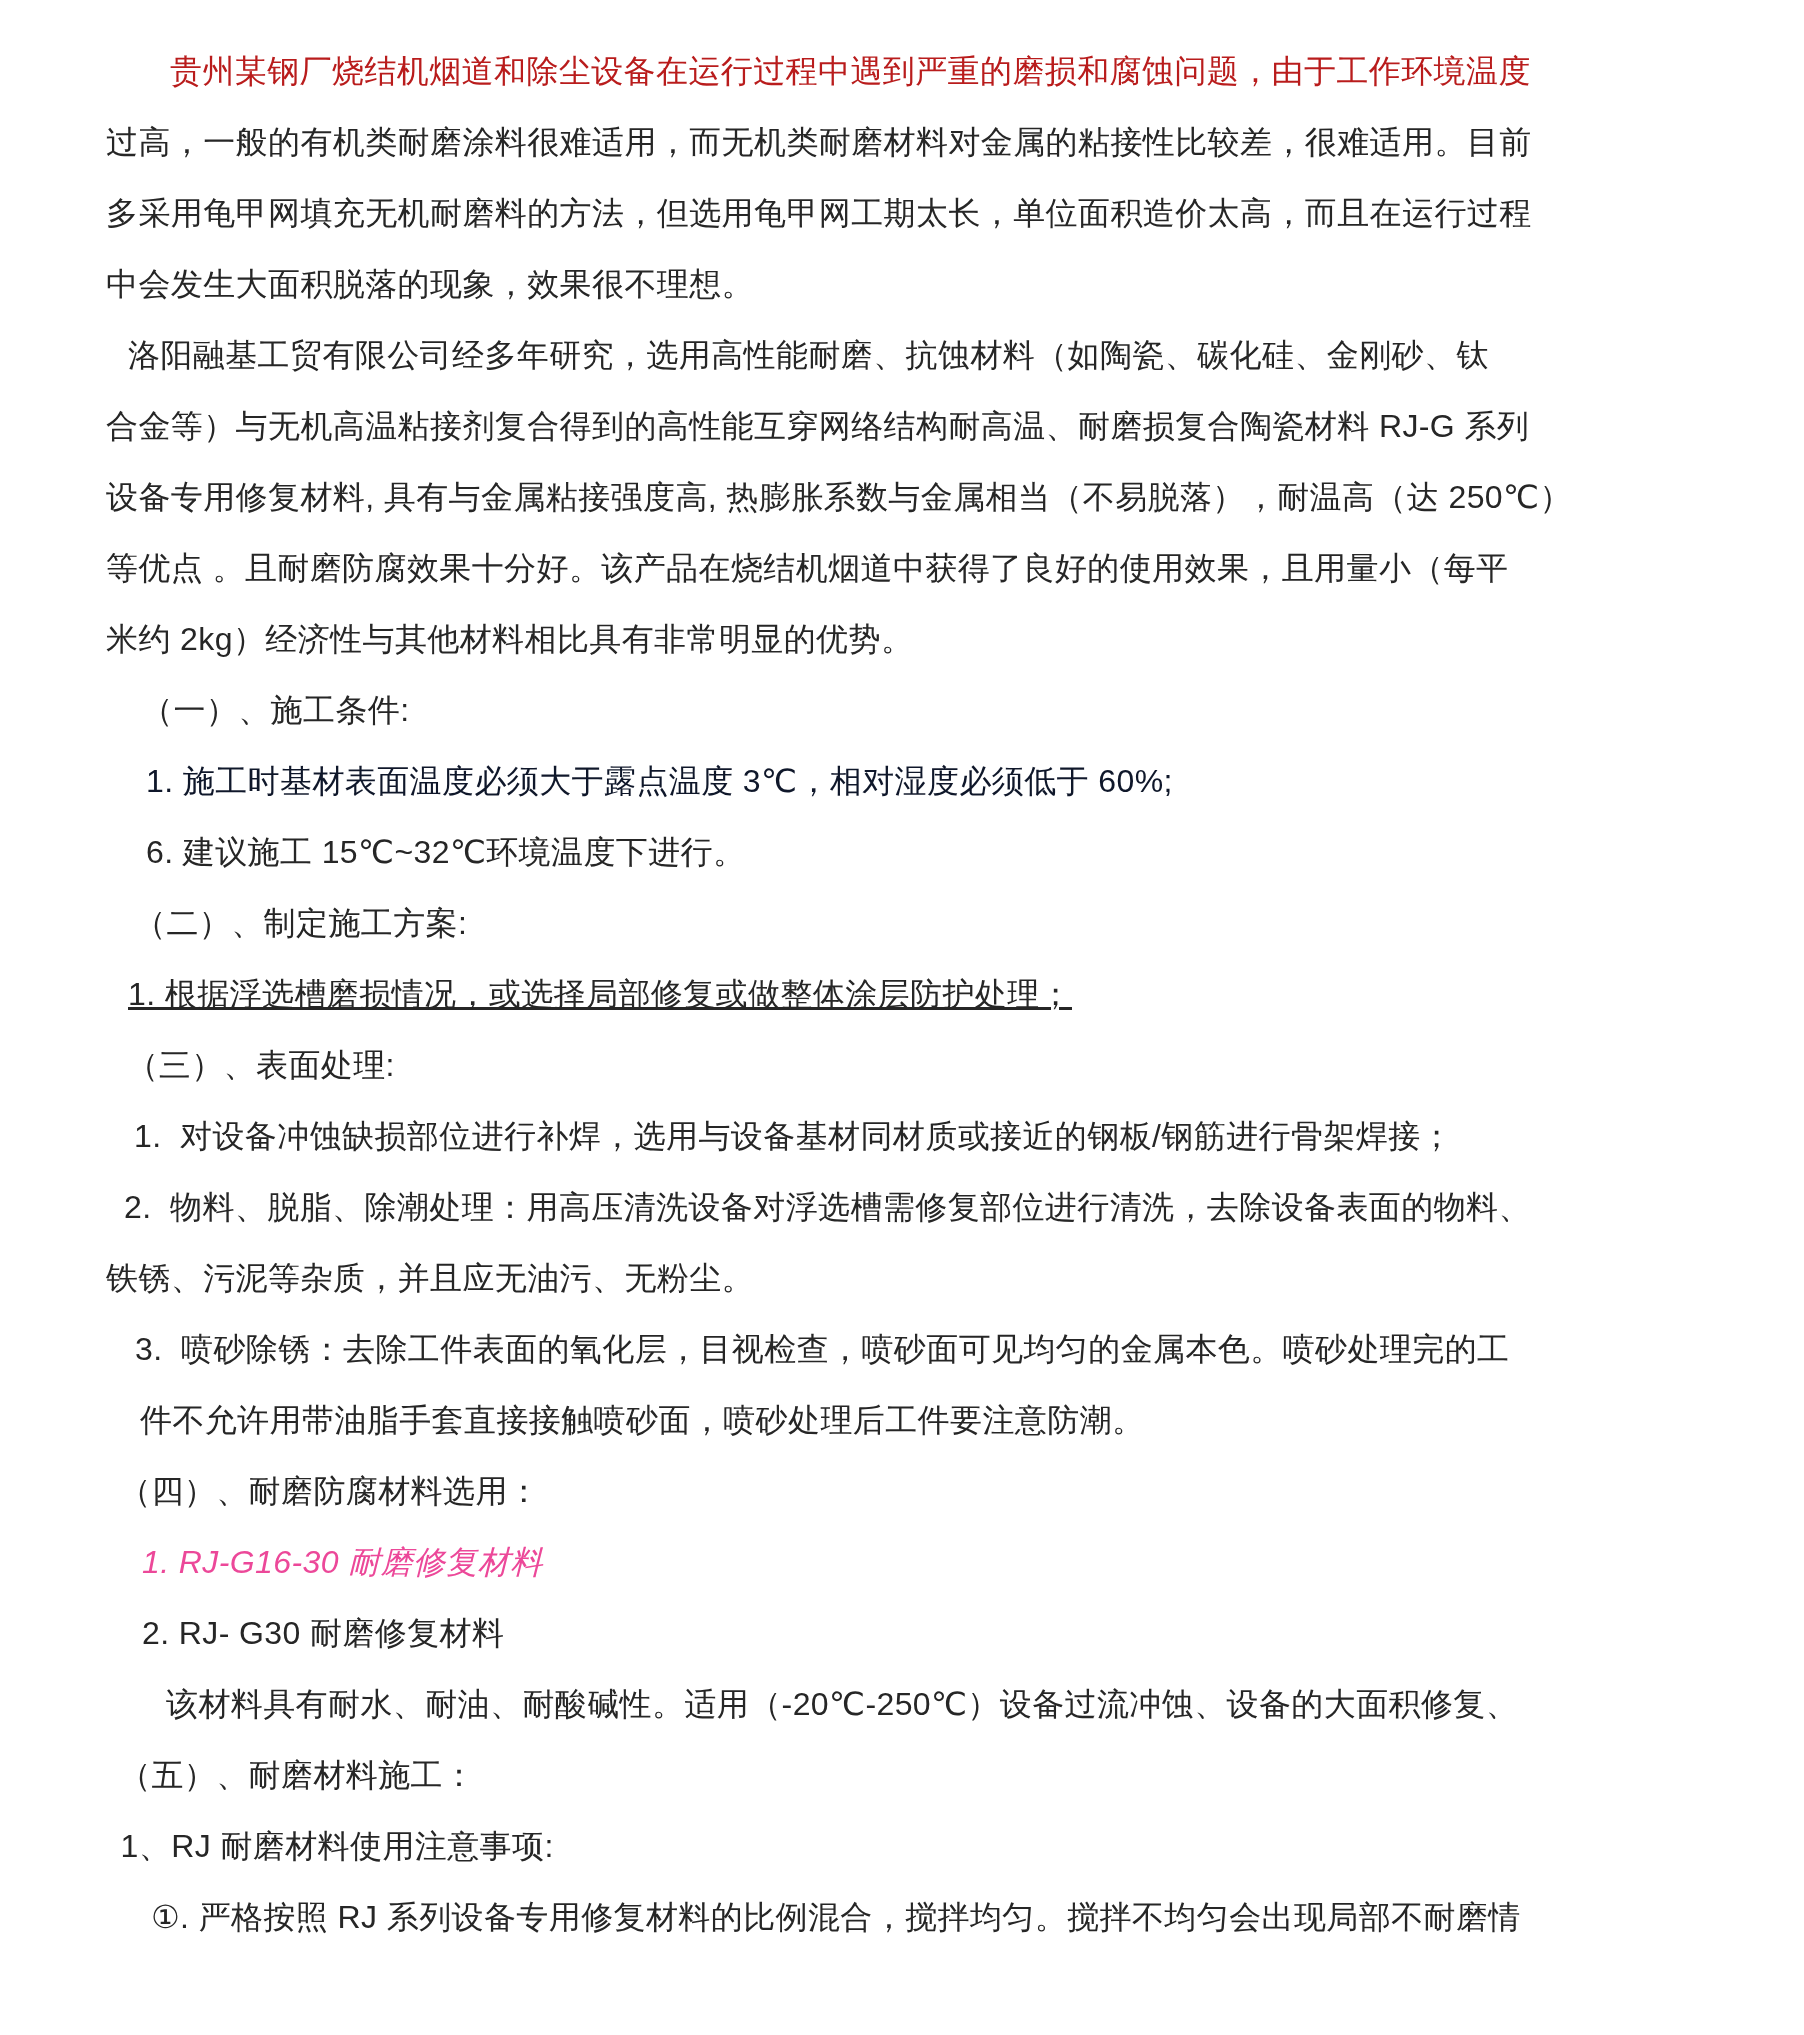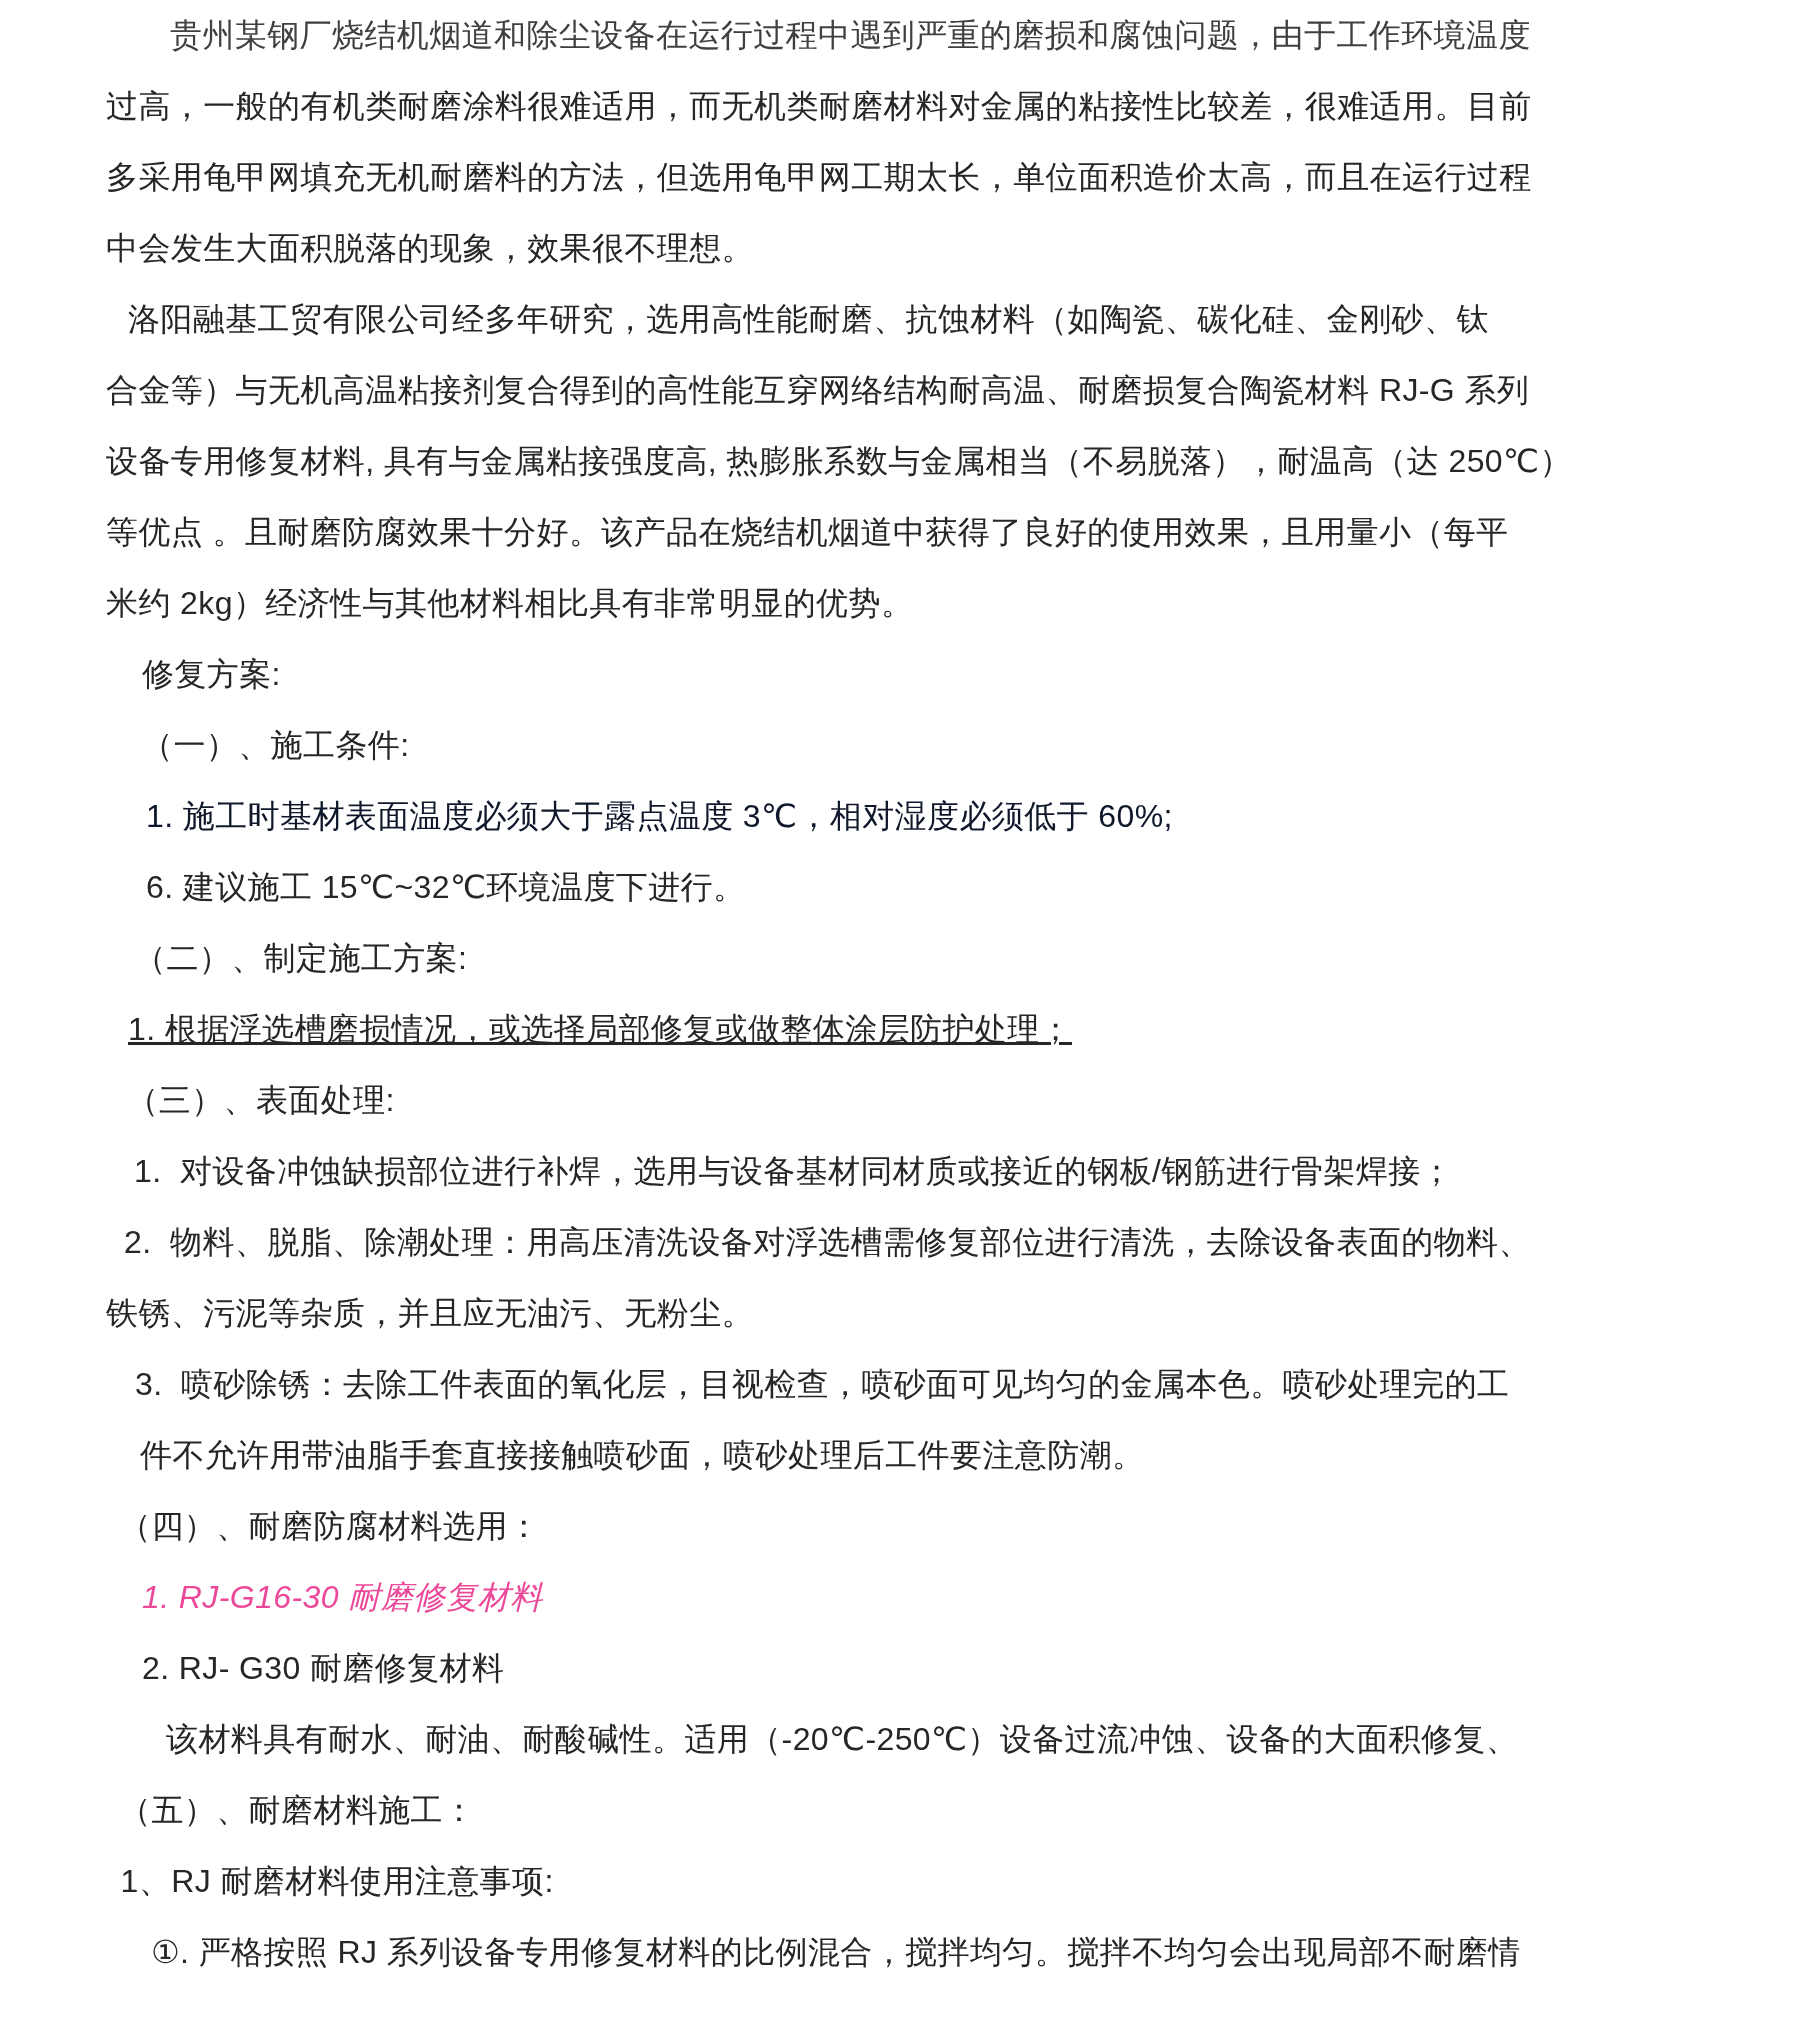--- a/index.html
+++ b/index.html
@@ -33,30 +33,29 @@
     overflow: visible;
     letter-spacing: 0.4px;
     font-weight: 500;
   }
 </style>
 </head>
 <body>
 
 <div class="page">
   <div class="text-lines">
-      <div class="line" style="padding-left: 64px; color: #404040;">贵州某钢厂烧结机烟道和除尘设备在运行过程中遇到严重的磨损和腐蚀问题，由于工作环境温度</div>
+      <div class="line" style="padding-left: 64px; color: #b91c1c; margin-top: 36px;">贵州某钢厂烧结机烟道和除尘设备在运行过程中遇到严重的磨损和腐蚀问题，由于工作环境温度</div>
       <div class="line" style="padding-left: 0px; color: rgb(38, 38, 38);">过高，一般的有机类耐磨涂料很难适用，而无机类耐磨材料对金属的粘接性比较差，很难适用。目前</div>
       <div class="line" style="padding-left: 0px; color: rgb(38, 38, 38);">多采用龟甲网填充无机耐磨料的方法，但选用龟甲网工期太长，单位面积造价太高，而且在运行过程</div>
       <div class="line" style="padding-left: 0px; color: rgb(38, 38, 38);">中会发生大面积脱落的现象，效果很不理想。</div>
       <div class="line" style="padding-left: 22px; color: rgb(38, 38, 38);">洛阳融基工贸有限公司经多年研究，选用高性能耐磨、抗蚀材料（如陶瓷、碳化硅、金刚砂、钛</div>
       <div class="line" style="padding-left: 0px; color: rgb(38, 38, 38);">合金等）与无机高温粘接剂复合得到的高性能互穿网络结构耐高温、耐磨损复合陶瓷材料 RJ-G 系列</div>
       <div class="line" style="padding-left: 0px; color: rgb(38, 38, 38);">设备专用修复材料, 具有与金属粘接强度高, 热膨胀系数与金属相当（不易脱落），耐温高（达 250℃）</div>
       <div class="line" style="padding-left: 0px; color: rgb(38, 38, 38);">等优点 。且耐磨防腐效果十分好。该产品在烧结机烟道中获得了良好的使用效果，且用量小（每平</div>
       <div class="line" style="padding-left: 0px; color: rgb(38, 38, 38);">米约 2kg）经济性与其他材料相比具有非常明显的优势。</div>
-      <div class="line" style="padding-left: 36px; color: rgb(38, 38, 38);">修复方案:</div>
       <div class="line" style="padding-left: 35px; color: rgb(38, 38, 38);">（一）、施工条件:</div>
       <div class="line" style="padding-left: 40px; color: #0f172a;">1. 施工时基材表面温度必须大于露点温度 3℃，相对湿度必须低于 60%;</div>
       <div class="line" style="padding-left: 40px; color: rgb(38, 38, 38);">6. 建议施工 15℃~32℃环境温度下进行。</div>
       <div class="line" style="padding-left: 28px; color: rgb(38, 38, 38);">（二）、制定施工方案:</div>
       <div class="line" style="padding-left: 22px; color: rgb(38, 38, 38); text-decoration: underline;">1. 根据浮选槽磨损情况，或选择局部修复或做整体涂层防护处理；</div>
       <div class="line" style="padding-left: 20.4px; color: rgb(38, 38, 38);">（三）、表面处理:</div>
       <div class="line" style="padding-left: 28px; color: rgb(38, 38, 38);">1.  对设备冲蚀缺损部位进行补焊，选用与设备基材同材质或接近的钢板/钢筋进行骨架焊接；</div>
       <div class="line" style="padding-left: 18px; color: rgb(38, 38, 38);">2.  物料、脱脂、除潮处理：用高压清洗设备对浮选槽需修复部位进行清洗，去除设备表面的物料、</div>
       <div class="line" style="padding-left: 0px; color: rgb(38, 38, 38);">铁锈、污泥等杂质，并且应无油污、无粉尘。</div>
       <div class="line" style="padding-left: 29px; color: rgb(38, 38, 38);">3.  喷砂除锈：去除工件表面的氧化层，目视检查，喷砂面可见均匀的金属本色。喷砂处理完的工</div>

